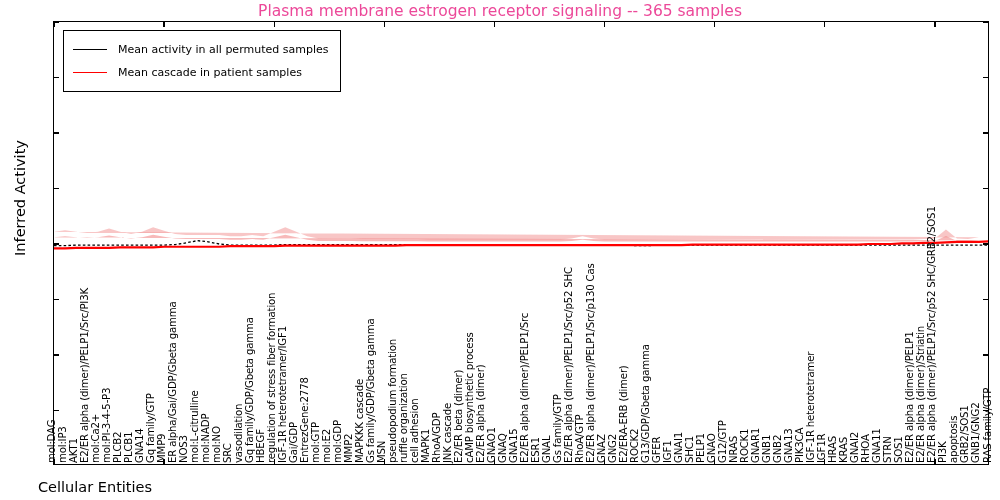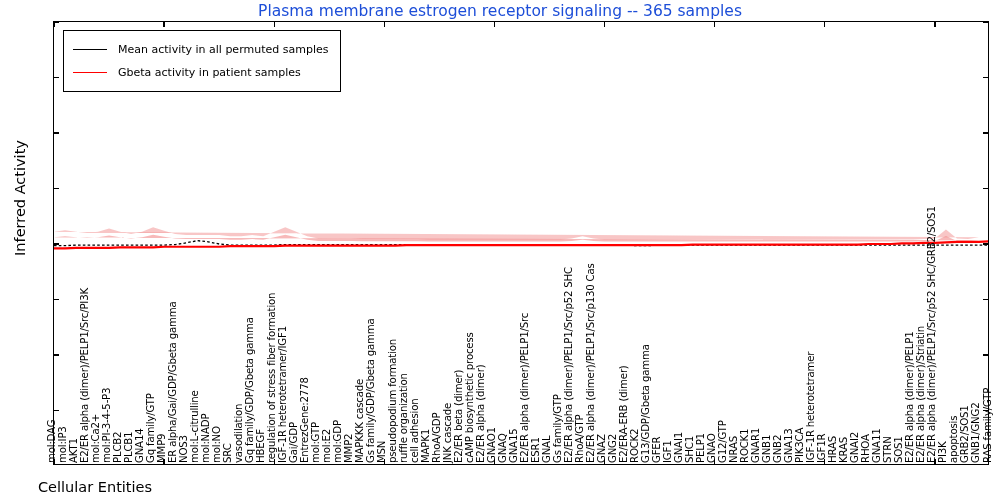--- a/index.html
+++ b/index.html
@@ -20,21 +20,21 @@
     background: #ffffff;
   }
   
   #plot-title {
     position: absolute;
     left: 0;
     top: 2px;
     width: 1000px;
     text-align: center;
     font-size: 15.5px;
-    color: #1d4ed8;
+    color: #ec4899;
     line-height: 18px;
     white-space: nowrap;
   }
   
   #axes {
     position: absolute;
     left: 53px;
     top: 21px;
     width: 936px;
     height: 444px;
@@ -203,21 +203,21 @@
         <path d="M0.00,226.44 L11.01,226.44 L22.02,225.88 L33.04,225.88 L44.05,225.88 L55.06,225.88 L66.07,225.33 L77.08,225.33 L88.09,225.33 L99.11,225.33 L110.12,224.77 L121.13,224.77 L132.14,224.77 L143.15,224.77 L154.16,224.77 L165.18,224.77 L176.19,224.22 L187.20,224.22 L198.21,224.22 L209.22,224.22 L220.24,224.22 L231.25,223.66 L242.26,223.66 L253.27,223.66 L264.28,223.66 L275.29,223.66 L286.31,223.66 L297.32,223.66 L308.33,223.66 L319.34,223.66 L330.35,223.66 L341.36,223.66 L352.38,223.11 L363.39,223.11 L374.40,223.11 L385.41,223.11 L396.42,223.11 L407.44,223.11 L418.45,223.11 L429.46,223.11 L440.47,223.11 L451.48,223.11 L462.49,223.11 L473.51,223.11 L484.52,223.11 L495.53,223.11 L506.54,223.11 L517.55,223.11 L528.56,223.11 L539.58,223.11 L550.59,223.11 L561.60,223.11 L572.61,223.11 L583.62,223.11 L594.64,223.11 L605.65,223.11 L616.66,223.11 L627.67,223.11 L638.68,222.55 L649.69,222.55 L660.71,222.55 L671.72,222.55 L682.73,222.55 L693.74,222.55 L704.75,222.55 L715.76,222.55 L726.78,222.55 L737.79,222.55 L748.80,222.55 L759.81,222.55 L770.82,222.55 L781.84,222.55 L792.85,222.55 L803.86,222.55 L814.87,222.00 L825.88,222.00 L836.89,222.00 L847.91,221.45 L858.92,221.45 L869.93,220.89 L880.94,220.89 L891.95,220.33 L902.96,219.78 L913.98,219.78 L924.99,219.78 L936.00,219.23 " fill="none" stroke="#ff0000" stroke-width="2.2"></path>
       </svg>
 
     <div id="legend">
       <div class="legend-row">
         <span class="legend-swatch" style="border-top-color: rgb(0, 0, 0);"></span>
         <span class="legend-text">Mean activity in all permuted samples</span>
       </div>
       <div class="legend-row">
         <span class="legend-swatch" style="border-top-color: rgb(255, 0, 0);"></span>
-        <span class="legend-text">Gbeta activity in patient samples</span>
+        <span class="legend-text">Mean cascade in patient samples</span>
       </div>
     </div>
   </div>
 
   <div id="yticklabels-layer"></div>
   <div id="xticklabels">
       <div class="xtl" style="left: 3.5px;">mol:DAG</div>
       <div class="xtl" style="left: 14.5118px;">mol:IP3</div>
       <div class="xtl" style="left: 25.5235px;">AKT1</div>
       <div class="xtl" style="left: 36.5353px;">E2/ER alpha (dimer)/PELP1/Src/PI3K</div>

